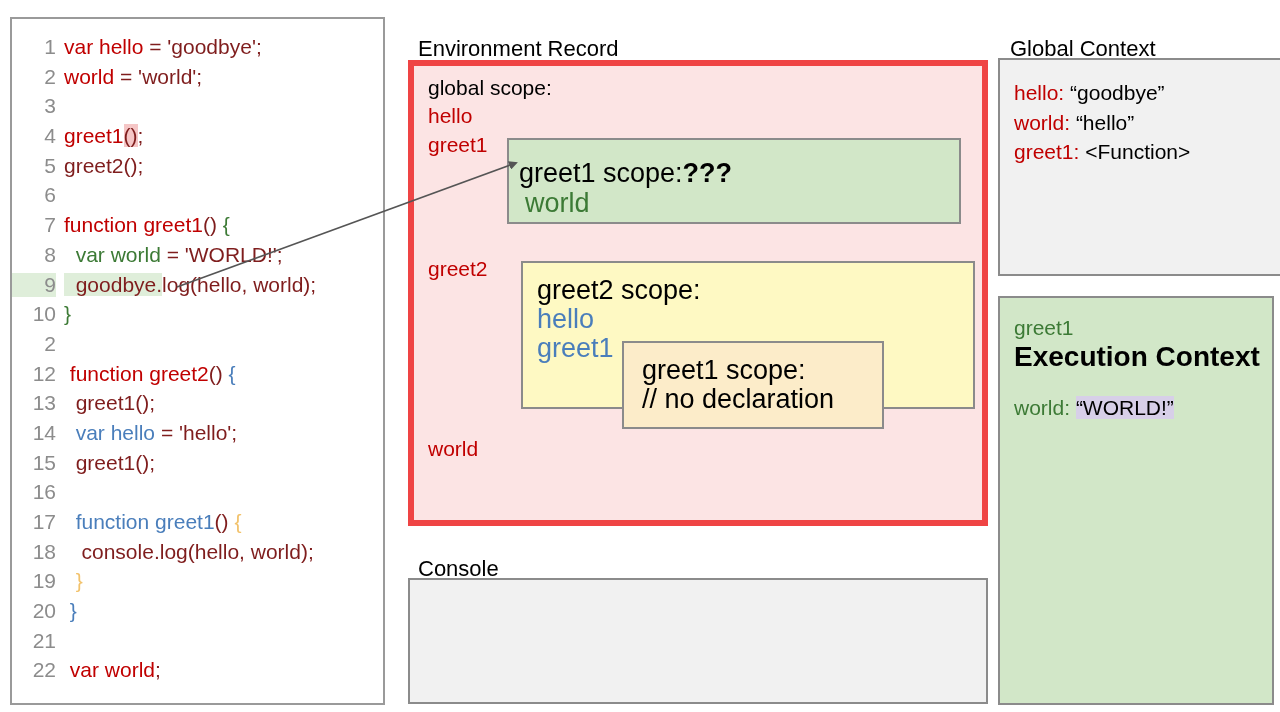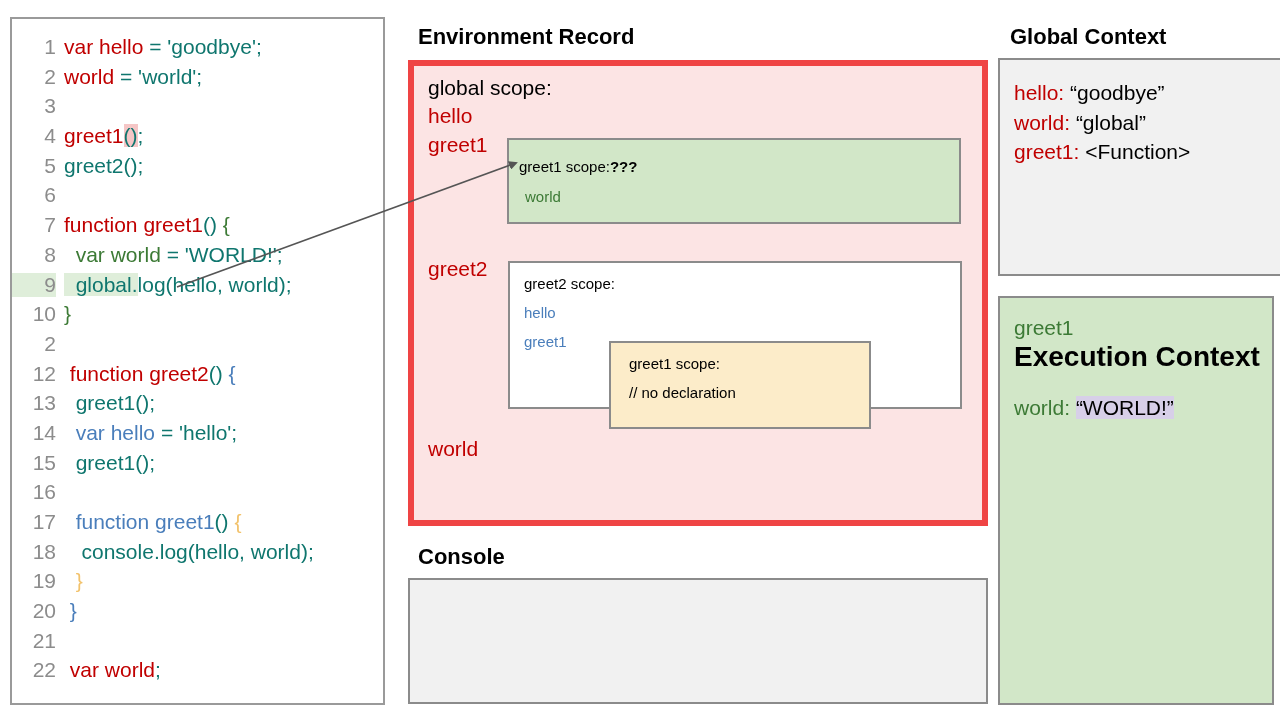--- a/index.html
+++ b/index.html
@@ -46,34 +46,35 @@
     text-align: right;
     color: #8c8c8c;
     font-size: 21px;
     flex: none;
     padding-right: 0px;
   }
   .ln.hl { background: #dfeeda; }
   .code-text { padding-left: 8px; }
 
   .t-red   { color: #c00000; }
-  .t-black { color: #0f766e; }
+  .t-black { color: #7f1d1d; }
   .t-green { color: #3c7a35; }
   .t-blue  { color: #4a7ebb; }
   .t-orange{ color: #f2c26b; }
   .hl-pink  { background: #f5c6c6; }
   .hl-green { background: #dfeeda; }
 
   
   .section-title {
     position: absolute;
     font-size: 22px;
-    font-weight: bold;
+    font-weight: normal;
     color: #000000;
     white-space: nowrap;
+    margin-top: 12px;
   }
 
   
   #env-title { left: 418px; top: 24px; }
   .env-box {
     position: absolute;
     left: 408px; top: 60px;
     width: 580px; height: 466px;
     background: #fce4e4;
     border: 6px solid #ef4444;
@@ -94,32 +95,32 @@
     position: absolute;
     border: 2px solid #8b8b8b;
     box-sizing: border-box;
   }
   #greet1-scope-box {
     left: 93px; top: 72px;
     width: 454px; height: 86px;
     background: #d2e7c8;
   }
   #greet2-scope-box {
-    left: 94px; top: 195px;
+    left: 107px; top: 195px;
     width: 454px; height: 148px;
-    background: #ffffff;
+    background: #fef9c3;
   }
   #greet1-inner-box {
     left: 99px; top: 78px;
     width: 262px; height: 88px;
     background: #fcecc9;
   }
   .box-line {
     position: absolute;
-    font-size: 15px;
+    font-size: 27px;
     white-space: nowrap;
   }
   #g1-scope-label { left: 10px; top: 18px; color: #000000; }
   #g1-scope-q { font-weight: bold; color: #000000; }
   #g1-world { left: 16px; top: 48px; color: #3c7a35; }
 
   #g2-scope-label { left: 14px; top: 12px; color: #000000; }
   #g2-hello  { left: 14px; top: 41px; color: #4a7ebb; }
   #g2-greet1 { left: 14px; top: 70px; color: #4a7ebb; }
 
@@ -203,21 +204,21 @@
   <div class="code-panel">
     <div class="code-lines" id="code-lines">
         <div class="code-line"><span class="ln">1</span><span class="code-text"><span class="t-red">var hello</span><span class="t-black"> = 'goodbye';</span></span></div>
         <div class="code-line"><span class="ln">2</span><span class="code-text"><span class="t-red">world</span><span class="t-black"> = 'world';</span></span></div>
         <div class="code-line"><span class="ln">3</span><span class="code-text"></span></div>
         <div class="code-line"><span class="ln">4</span><span class="code-text"><span class="t-red">greet1</span><span class="t-black hl-pink">()</span><span class="t-black">;</span></span></div>
         <div class="code-line"><span class="ln">5</span><span class="code-text"><span class="t-black">greet2();</span></span></div>
         <div class="code-line"><span class="ln">6</span><span class="code-text"></span></div>
         <div class="code-line"><span class="ln">7</span><span class="code-text"><span class="t-red">function greet1</span><span class="t-black">() </span><span class="t-green">{</span></span></div>
         <div class="code-line"><span class="ln">8</span><span class="code-text"><span class="t-green">  var world</span><span class="t-black"> = 'WORLD!';</span></span></div>
-        <div class="code-line"><span class="ln hl">9</span><span class="code-text"><span class="t-black hl-green">  global.</span><span class="t-black">log(hello, world);</span></span></div>
+        <div class="code-line"><span class="ln hl">9</span><span class="code-text"><span class="t-black hl-green">  goodbye.</span><span class="t-black">log(hello, world);</span></span></div>
         <div class="code-line"><span class="ln">10</span><span class="code-text"><span class="t-green">}</span></span></div>
         <div class="code-line"><span class="ln">2</span><span class="code-text"></span></div>
         <div class="code-line"><span class="ln">12</span><span class="code-text"><span class="t-red"> function greet2</span><span class="t-black">() </span><span class="t-blue">{</span></span></div>
         <div class="code-line"><span class="ln">13</span><span class="code-text"><span class="t-black">  greet1();</span></span></div>
         <div class="code-line"><span class="ln">14</span><span class="code-text"><span class="t-blue">  var hello</span><span class="t-black"> = 'hello';</span></span></div>
         <div class="code-line"><span class="ln">15</span><span class="code-text"><span class="t-black">  greet1();</span></span></div>
         <div class="code-line"><span class="ln">16</span><span class="code-text"></span></div>
         <div class="code-line"><span class="ln">17</span><span class="code-text"><span class="t-blue">  function greet1</span><span class="t-black">() </span><span class="t-orange">{</span></span></div>
         <div class="code-line"><span class="ln">18</span><span class="code-text"><span class="t-black">   console.log(hello, world);</span></span></div>
         <div class="code-line"><span class="ln">19</span><span class="code-text"><span class="t-orange">  }</span></span></div>
@@ -257,21 +258,21 @@
   <div class="console-box"></div>
 
   <div class="section-title" id="gc-title">Global Context</div>
   <div class="gc-box">
     <div class="gc-row">
       <span class="gc-key">hello:</span>
       <span class="gc-val">“goodbye”</span>
     </div>
     <div class="gc-row">
       <span class="gc-key">world:</span>
-      <span class="gc-val">“global”</span>
+      <span class="gc-val">“hello”</span>
     </div>
     <div class="gc-row">
       <span class="gc-key">greet1:</span>
       <span class="gc-val">&lt;Function&gt;</span>
     </div>
   </div>
 
   <div class="ec-box">
     <div class="ec-fn">greet1</div>
     <div class="ec-head">Execution Context</div>

